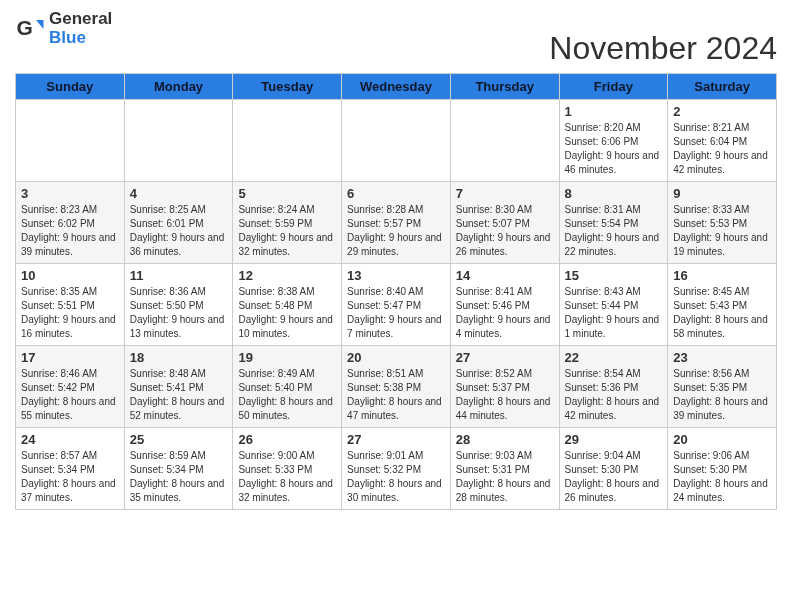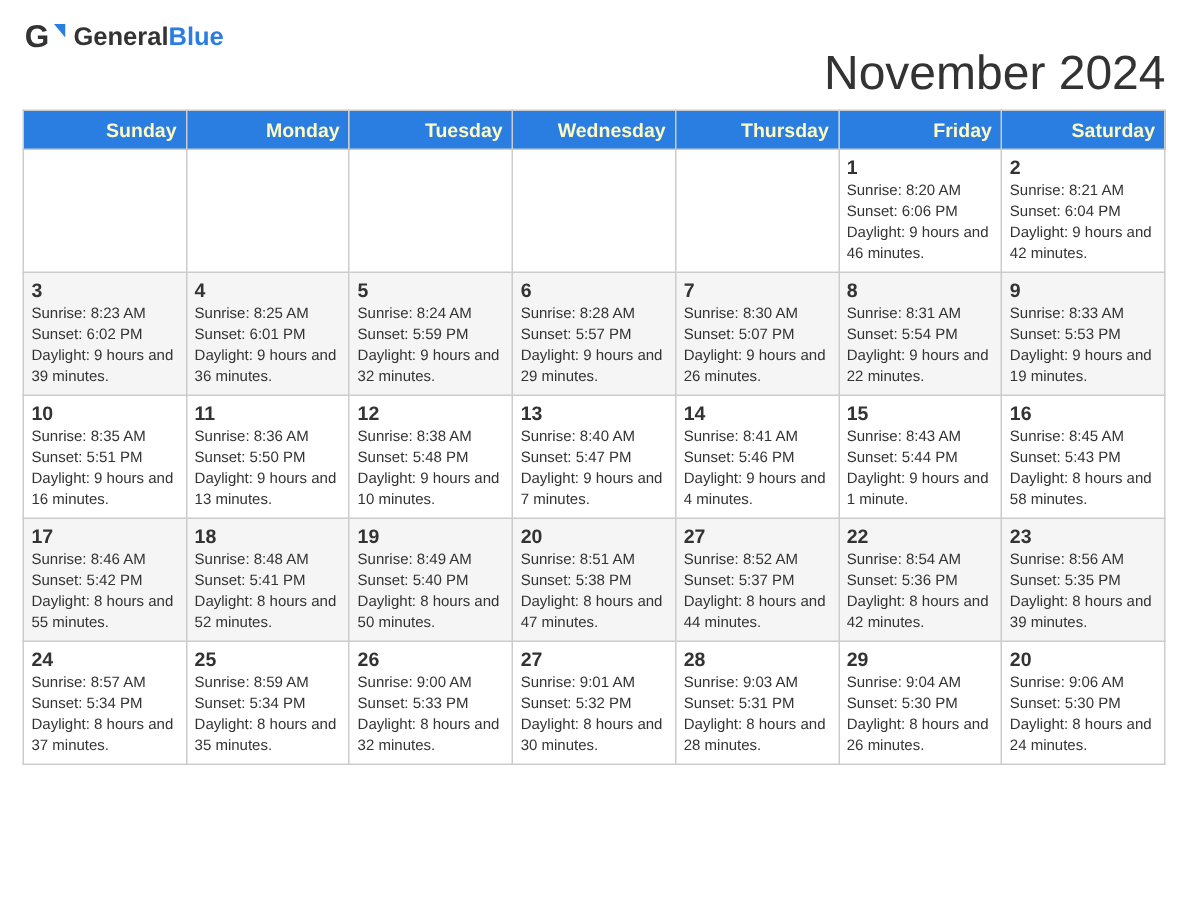--- a/index.html
+++ b/index.html
@@ -20,21 +20,21 @@
       align-items: flex-start;
       margin-bottom: 6px;
     }
     .logo {
       display: flex;
       align-items: center;
       gap: 4px;
     }
     .logo-text {
       display: flex;
-      flex-direction: row;
+      flex-direction: column;
       line-height: 1.1;
     }
     .logo-icon {
       width: 30px;
       height: 30px;
     }
     .title-block {
       text-align: right;
       margin-top: 20px;
     }
@@ -47,22 +47,22 @@
       font-size: 16px;
       color: #555;
     }
     .calendar {
       width: 100%;
       border-collapse: collapse;
       table-layout: fixed;
     }
     .calendar th {
       background-color: #2a7de1;
-      color: #fef9c3;
-      text-align: right;
+      color: #0f172a;
+      text-align: center;
       padding: 5px 6px;
       font-size: 13px;
       font-weight: bold;
       border: 1px solid #ccc;
     }
     .calendar td {
       border: 1px solid #ccc;
       vertical-align: top;
       padding: 4px 5px;
       font-size: 10.5px;
@@ -94,21 +94,21 @@
 
 <div class="container">
   <div class="header-row">
     <div class="logo">
       <svg class="logo-icon" viewBox="0 0 40 40">
         <text x="2" y="28" font-size="28" font-weight="bold" fill="#333" font-family="Arial">G</text>
         <polygon points="28,8 38,8 38,20" fill="#2a7de1"></polygon>
       </svg>
       <div class="logo-text">
         <span style="font-size:17px;font-weight:bold;color:#333;line-height:1.1;">General</span>
-        <span style="font-size:17px;font-weight:bold;color:#2a7de1;line-height:1.1;text-align:right;">Blue</span>
+        <span style="font-size:17px;font-weight:bold;color:#2a7de1;line-height:1.1;">Blue</span>
       </div>
     </div>
     <div class="title-block">
       <div class="month-title">November 2024</div>
     </div>
   </div>
 
   <table class="calendar">
     <thead>
       <tr>

